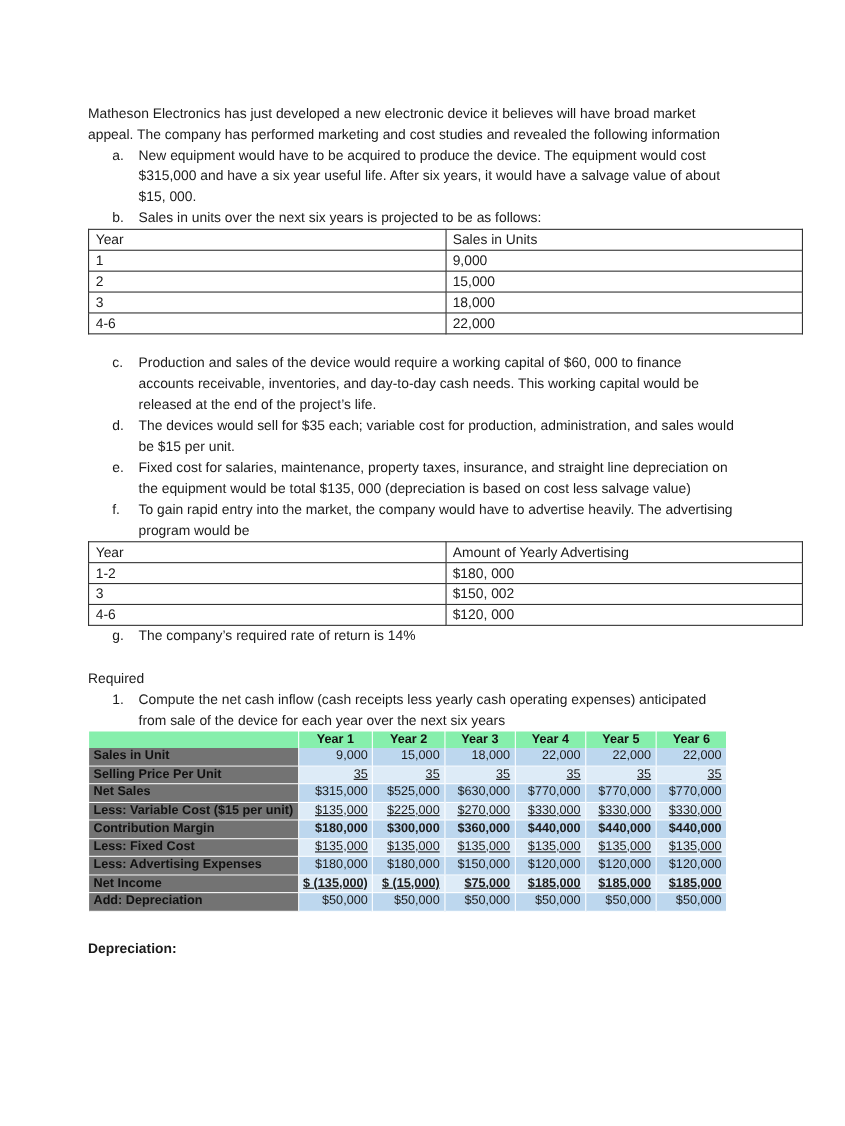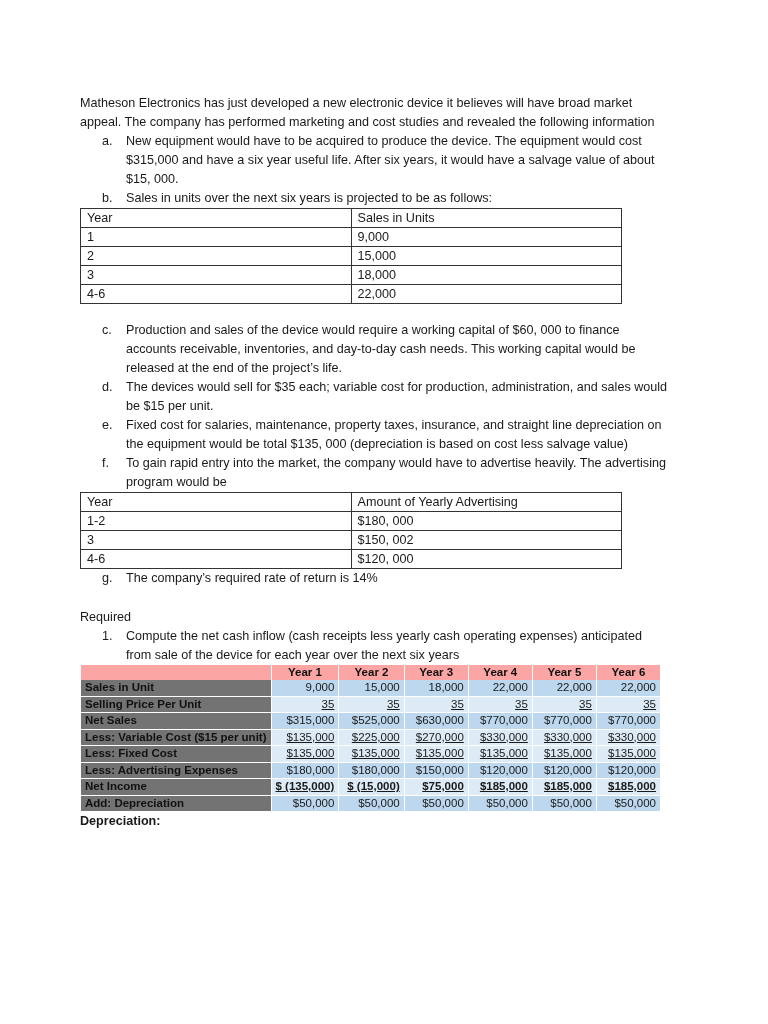--- a/index.html
+++ b/index.html
@@ -4,33 +4,33 @@
 <style>
   html, body { margin: 0; padding: 0; background: #ffffff; }
   body { width: 768px; height: 1024px; position: relative; overflow: hidden;
          font-family: "Liberation Sans", "DejaVu Sans", sans-serif; color: #1a1a1a; }
   .page { position: absolute; left: 80px; top: 94px; width: 590px; font-size: 12.6px; line-height: 19px; }
   p { margin: 0; }
   .list { margin: 0; padding: 0; list-style: none; }
   .li { display: flex; padding-left: 22px; }
   .li .mk { width: 24px; flex: 0 0 24px; }
   .li .tx { flex: 1; }
-  table.grid { border-collapse: collapse; width: 542px; font-size: 12.6px; border-radius: 22px; }
+  table.grid { border-collapse: collapse; width: 650px; font-size: 12.6px; border-radius: 22px; }
   table.grid td { border: 1px solid #333; padding: 0 6px; height: 18px; line-height: 18px; width: 50%; }
   .gap { height: 20px; }
   .req-title { margin-top: 13px; }
   table.fin { border-collapse: separate; border-spacing: 1px 0; width: 581px; font-size: 11.5px; margin-top: 0px; margin-left: 0px; }
-  table.fin th { background: #fca5a5; color: #111; font-weight: bold; height: 15px; line-height: 15px; padding: 0 6px; text-align: center; }
+  table.fin th { background: #86efac; color: #111; font-weight: bold; height: 15px; line-height: 15px; padding: 0 6px; text-align: center; }
   table.fin td { height: 15.5px; line-height: 15.5px; padding: 0 4px; border-bottom: 1px solid #ffffff; }
   table.fin td.lbl { background: #737373; font-weight: bold; color: #111; width: 180px; white-space: nowrap; }
   table.fin td.num { text-align: right; width: 58px; white-space: nowrap; }
   table.fin tr.odd td.num { background: #bdd7ee; }
   table.fin tr.even td.num { background: #ddebf7; text-decoration: underline; }
   table.fin tr.bold td.num { font-weight: bold; }
-  .dep { font-weight: bold; }
+  .dep { margin-top: 24px; font-weight: bold; }
 </style>
 </head>
 <body>
 
 <div class="page">
   <p>Matheson Electronics has just developed a new electronic device it believes will have broad market appeal. The company has performed marketing and cost studies and revealed the following information</p>
 
   <div class="list">
     <div class="li">
       <span class="mk">a.</span>
@@ -164,20 +164,29 @@
     </tr>
     <tr class="even">
       <td class="lbl">Less: Variable Cost ($15 per unit)</td>
       <td class="num">$135,000</td>
       <td class="num">$225,000</td>
       <td class="num">$270,000</td>
       <td class="num">$330,000</td>
       <td class="num">$330,000</td>
       <td class="num">$330,000</td>
     </tr>
+    <tr class="odd bold">
+      <td class="lbl">Contribution Margin</td>
+      <td class="num">$180,000</td>
+      <td class="num">$300,000</td>
+      <td class="num">$360,000</td>
+      <td class="num">$440,000</td>
+      <td class="num">$440,000</td>
+      <td class="num">$440,000</td>
+    </tr>
     <tr class="even">
       <td class="lbl">Less: Fixed Cost</td>
       <td class="num">$135,000</td>
       <td class="num">$135,000</td>
       <td class="num">$135,000</td>
       <td class="num">$135,000</td>
       <td class="num">$135,000</td>
       <td class="num">$135,000</td>
     </tr>
     <tr class="odd">

